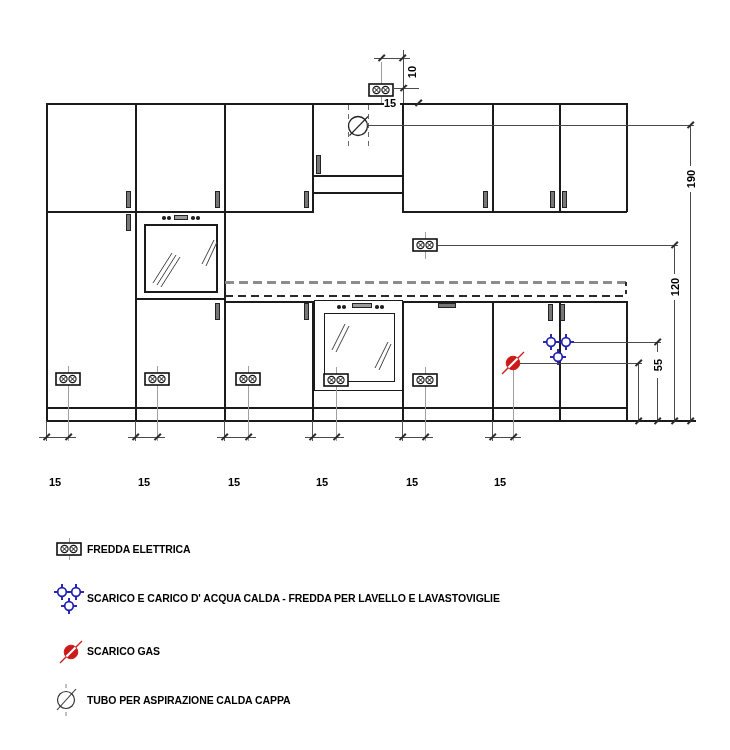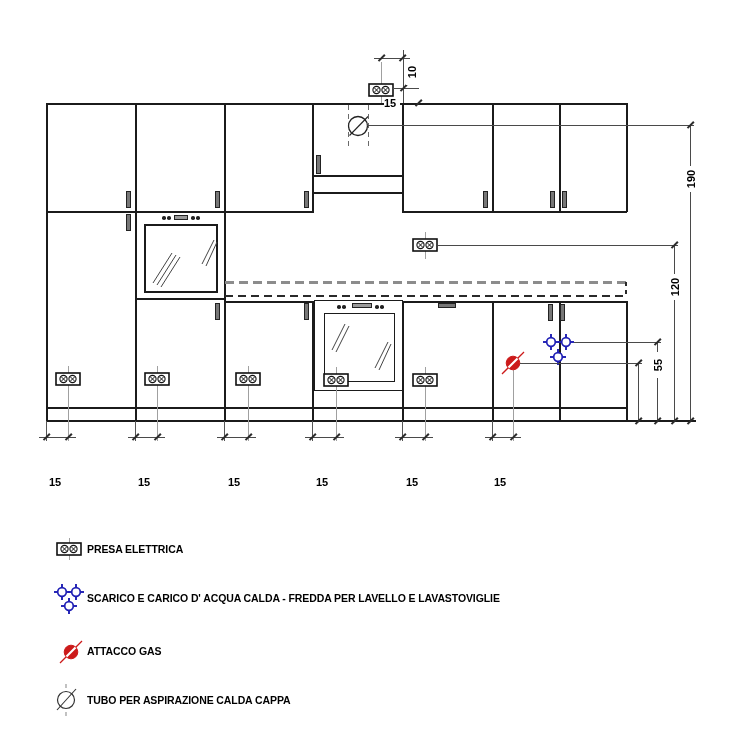--- a/index.html
+++ b/index.html
@@ -273,37 +273,37 @@
     <div class="dim ctr" style="left:406px;top:431px;">15</div>
     <div class="dim ctr" style="left:494px;top:431px;">15</div>
   </div>
 
   <div>
 
     <div class="cl" style="left:68.5px;top:538px;height:22px;"></div>
     <svg class="sym" style="left:56px;top:542px;" width="26" height="14">
         <use href="#sym-outlet"></use>
       </svg>
-    <div class="legend-label" style="left:87px;top:543px;">PRESA ELETTRICA</div>
+    <div class="legend-label" style="left:87px;top:543px;">FREDDA ELETTRICA</div>
 
     <svg class="sym" style="left:53px;top:583px;" width="18" height="18">
         <use href="#sym-valve"></use>
       </svg>
     <svg class="sym" style="left:67px;top:583px;" width="18" height="18">
         <use href="#sym-valve"></use>
       </svg>
     <svg class="sym" style="left:60px;top:597px;" width="18" height="18">
         <use href="#sym-valve"></use>
       </svg>
     <div class="legend-label" style="left:87px;top:592px;">SCARICO E CARICO D' ACQUA CALDA - FREDDA PER LAVELLO E LAVASTOVIGLIE</div>
 
     <svg class="sym" style="left:58px;top:639px;" width="26" height="26">
         <use href="#sym-gas"></use>
       </svg>
-    <div class="legend-label" style="left:87px;top:645px;">ATTACCO GAS</div>
+    <div class="legend-label" style="left:87px;top:645px;">SCARICO GAS</div>
 
     <svg class="sym" style="left:51px;top:684px;" width="30" height="32">
       <line x1="15" y1="0" x2="15" y2="32" stroke="#999" stroke-width="1.2" stroke-dasharray="4,3"></line>
       <circle cx="15" cy="16" r="8.5" fill="#fff" stroke="#333" stroke-width="1.2"></circle>
       <line x1="6" y1="26" x2="25" y2="5" stroke="#333" stroke-width="1.1"></line>
     </svg>
     <div class="legend-label" style="left:87px;top:694px;">TUBO PER ASPIRAZIONE CALDA CAPPA</div>
   </div>
 
 </div>

